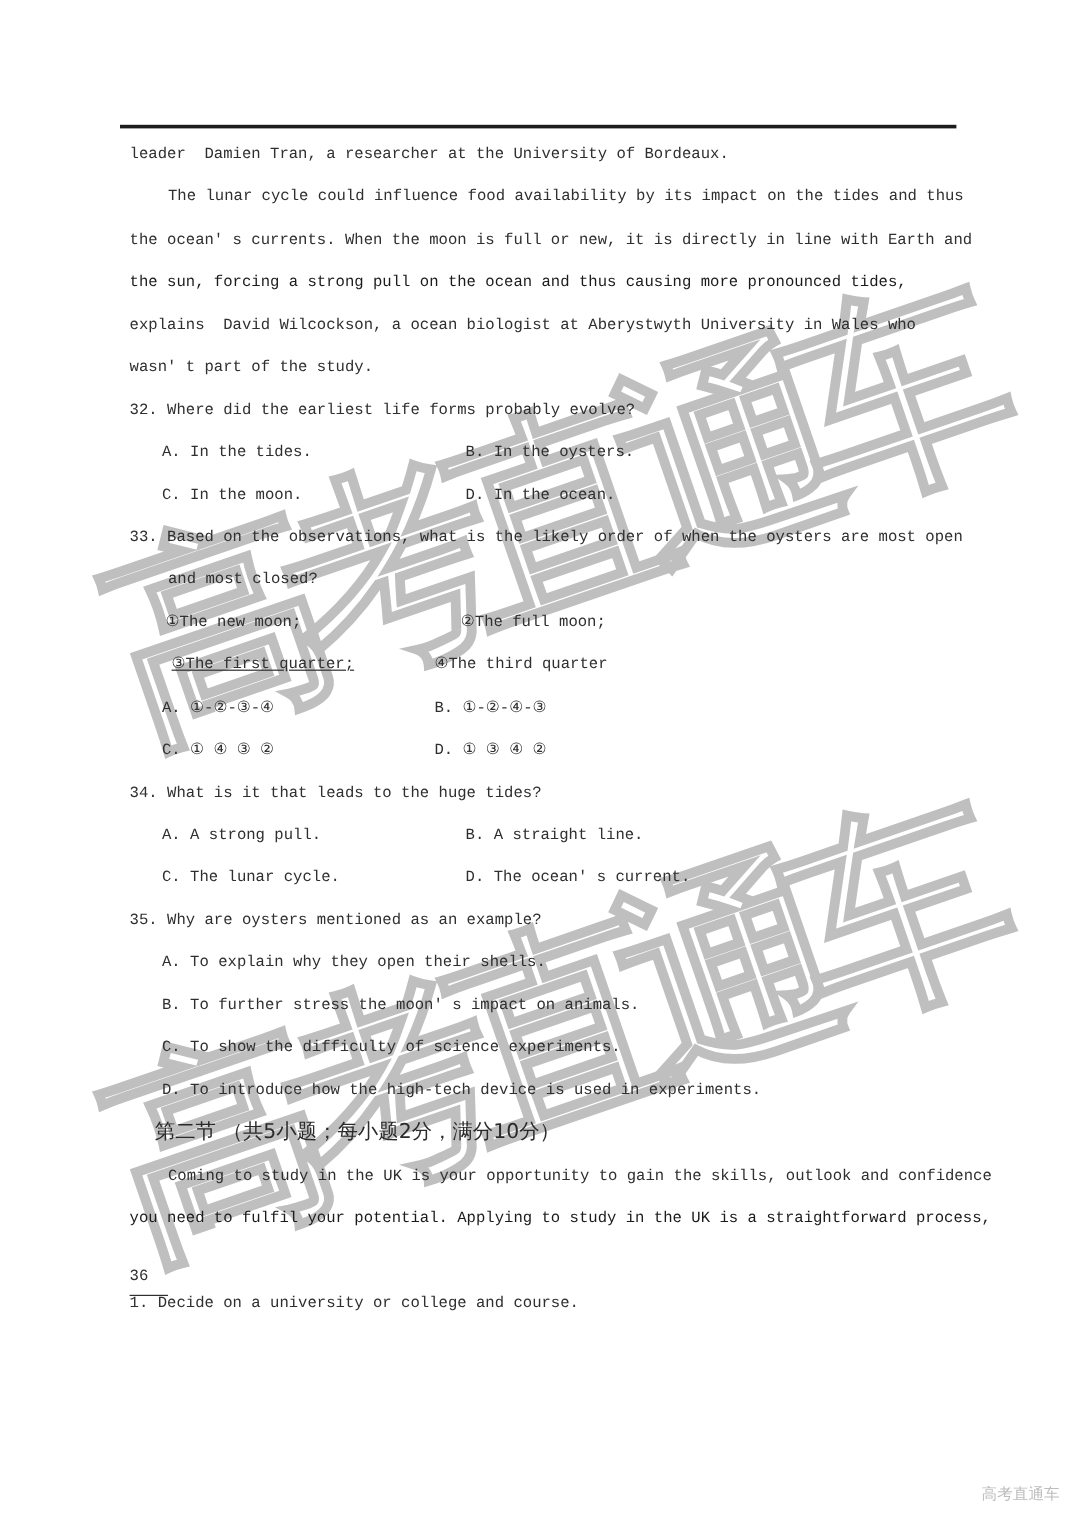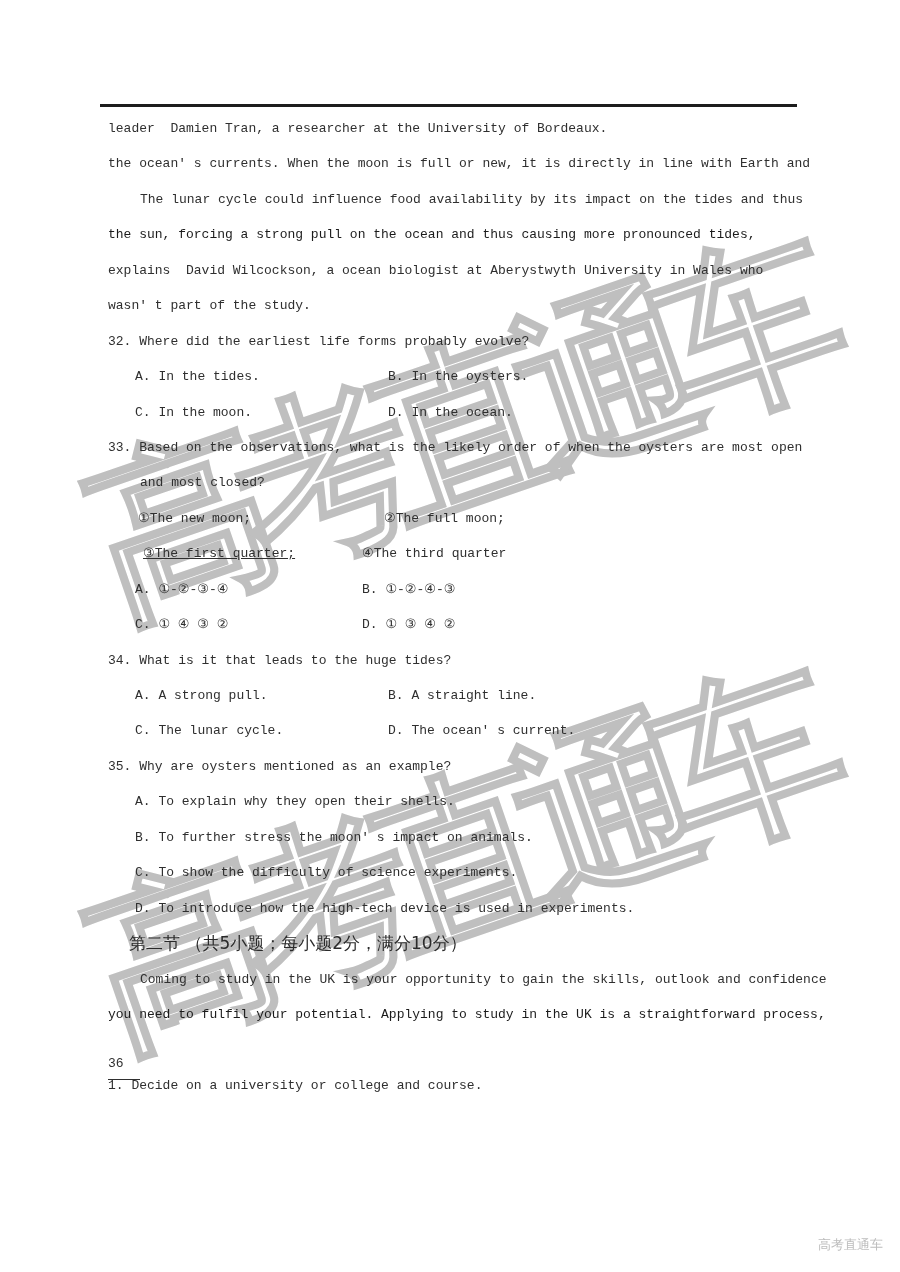--- a/index.html
+++ b/index.html
@@ -90,24 +90,24 @@
   <div id="top-rule"></div>
 
   <div id="wm-upper" class="wm">高考直通车</div>
   <div id="wm-lower" class="wm">高考直通车</div>
 
   <div id="doc-lines">
       <div class="line">
         <span class="tspan" style="left: 108px;">leader  Damien Tran, a researcher at the University of Bordeaux.</span>
       </div>
       <div class="line">
-        <span class="tspan" style="left: 108px;">the ocean' s currents. When the moon is full or new, it is directly in line with Earth and</span>
+        <span class="tspan" style="left: 140px;">The lunar cycle could influence food availability by its impact on the tides and thus</span>
       </div>
       <div class="line">
-        <span class="tspan" style="left: 140px;">The lunar cycle could influence food availability by its impact on the tides and thus</span>
+        <span class="tspan" style="left: 108px;">the ocean' s currents. When the moon is full or new, it is directly in line with Earth and</span>
       </div>
       <div class="line bold">
         <span class="tspan" style="left: 108px;">the sun, forcing a strong pull on the ocean and thus causing more pronounced tides,</span>
       </div>
       <div class="line">
         <span class="tspan" style="left: 108px;">explains  David Wilcockson, a ocean biologist at Aberystwyth University in Wales who</span>
       </div>
       <div class="line">
         <span class="tspan" style="left: 108px;">wasn' t part of the study.</span>
       </div>

